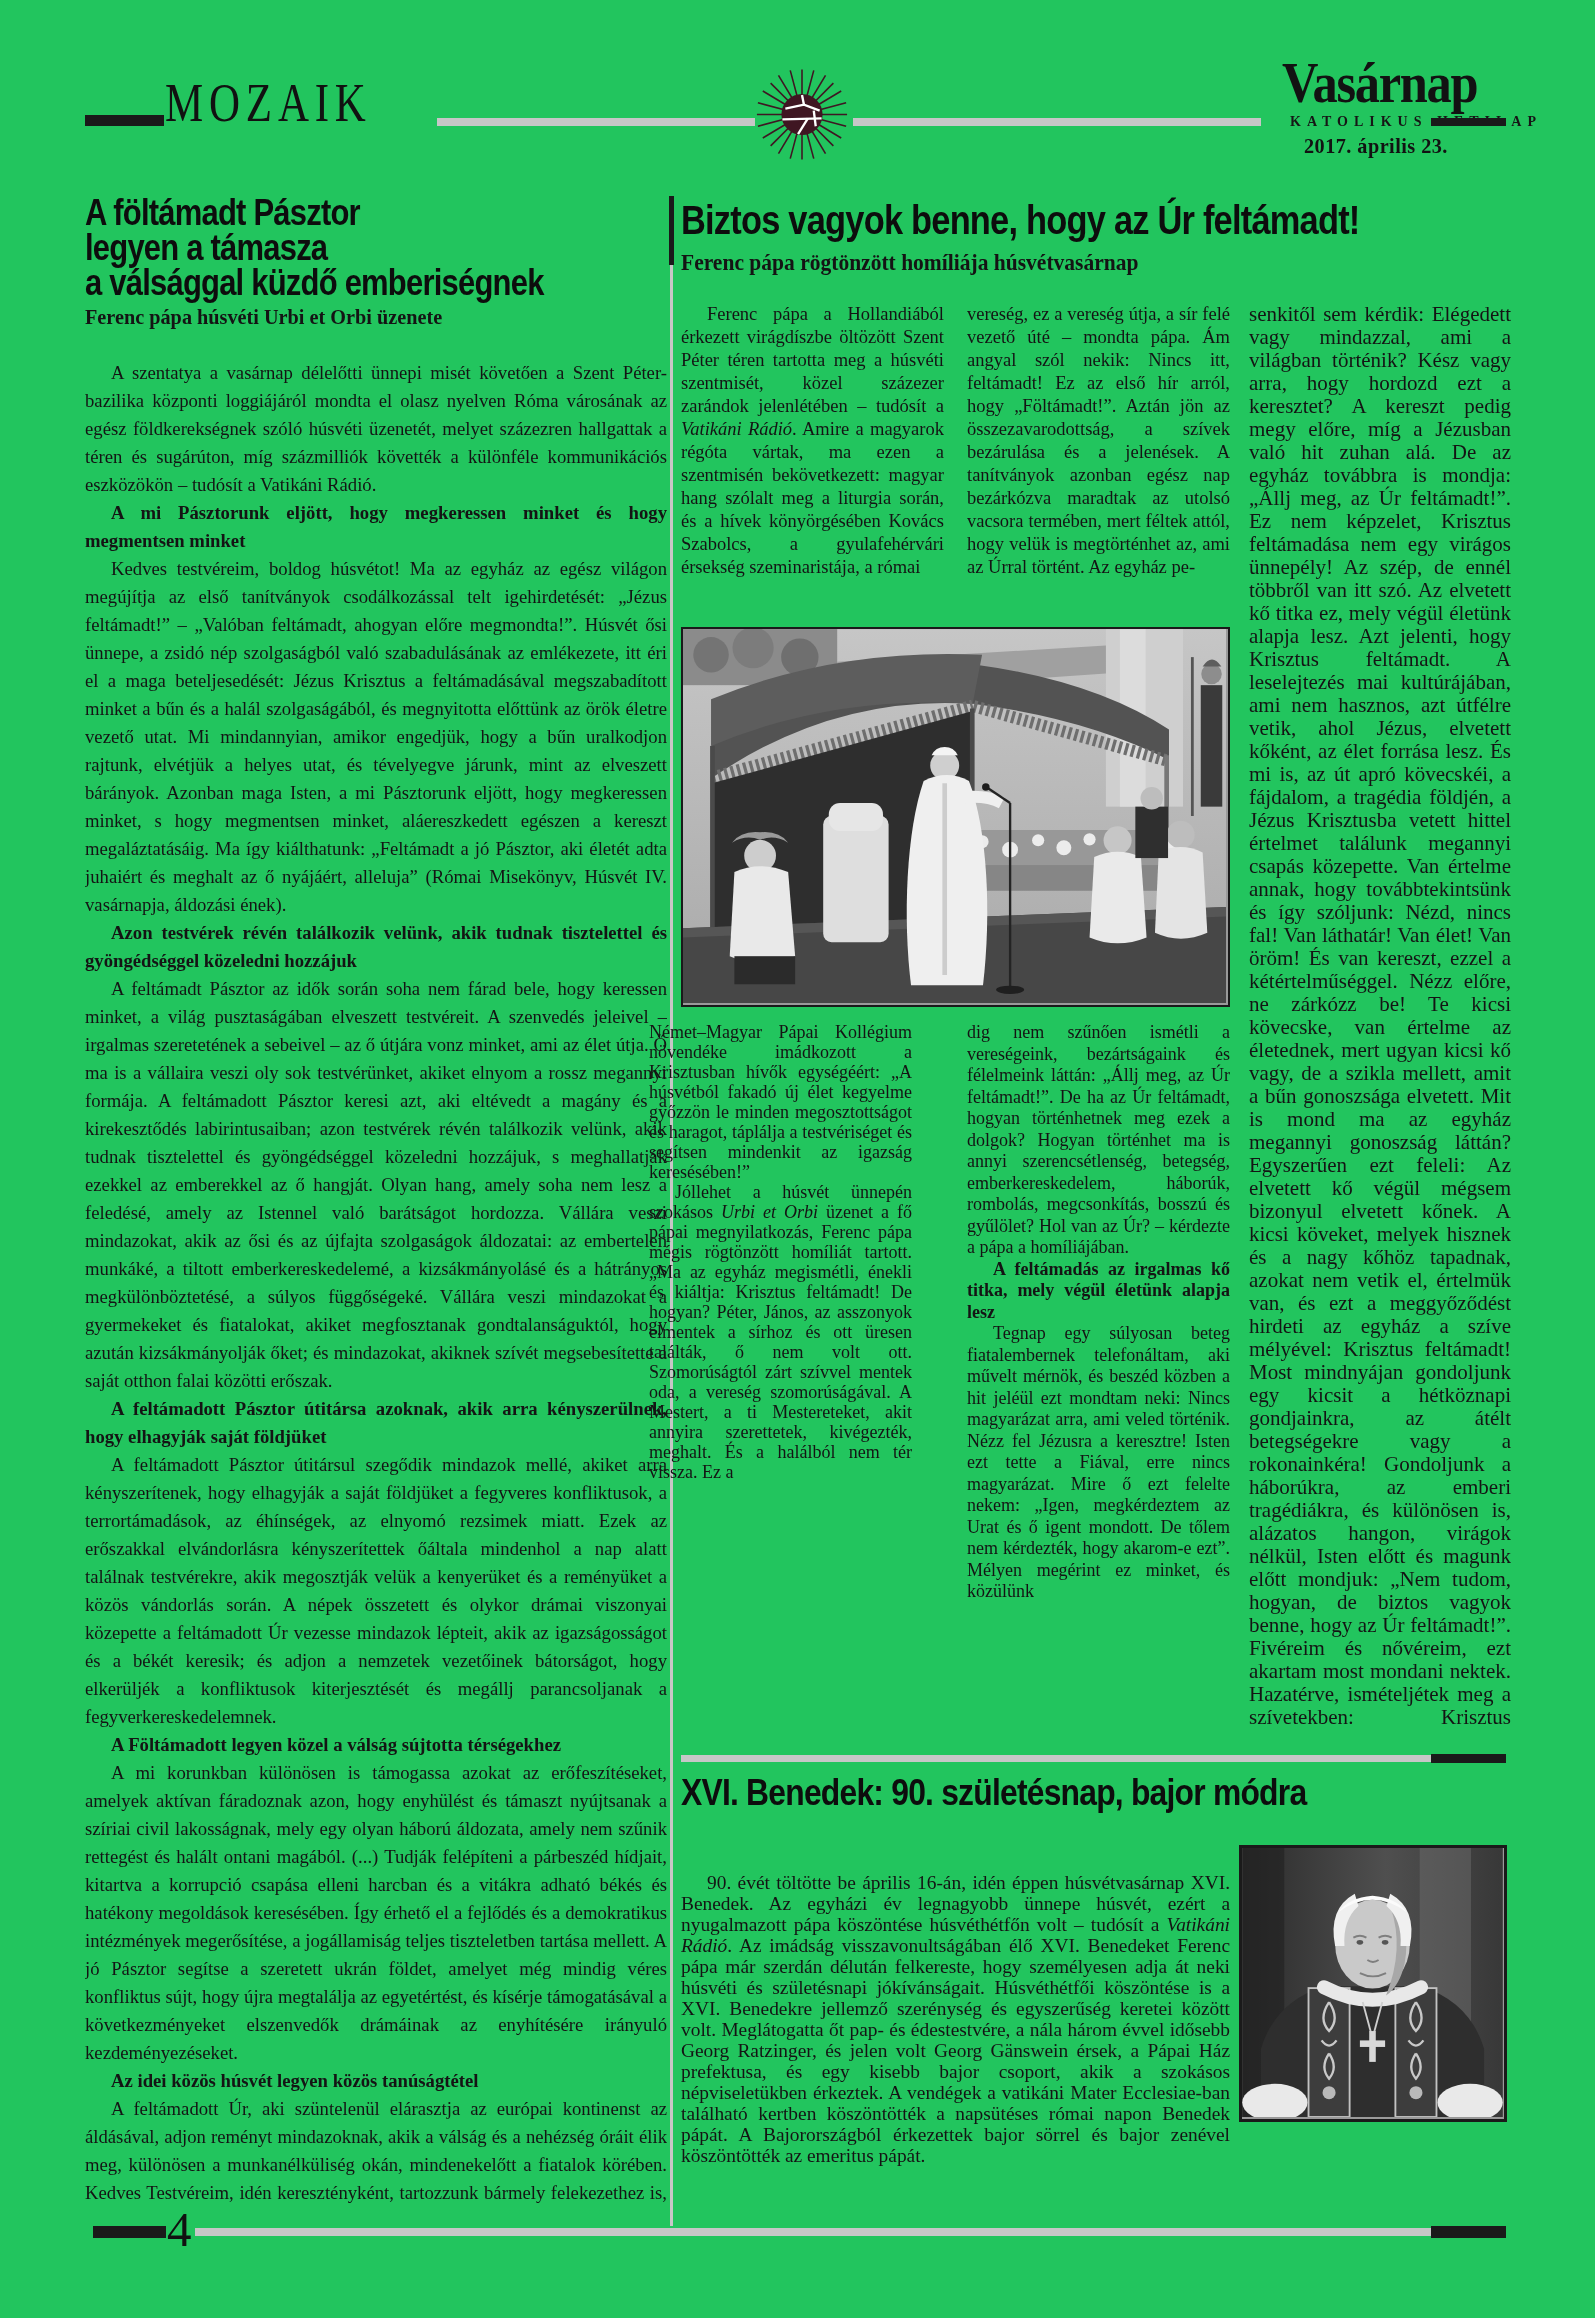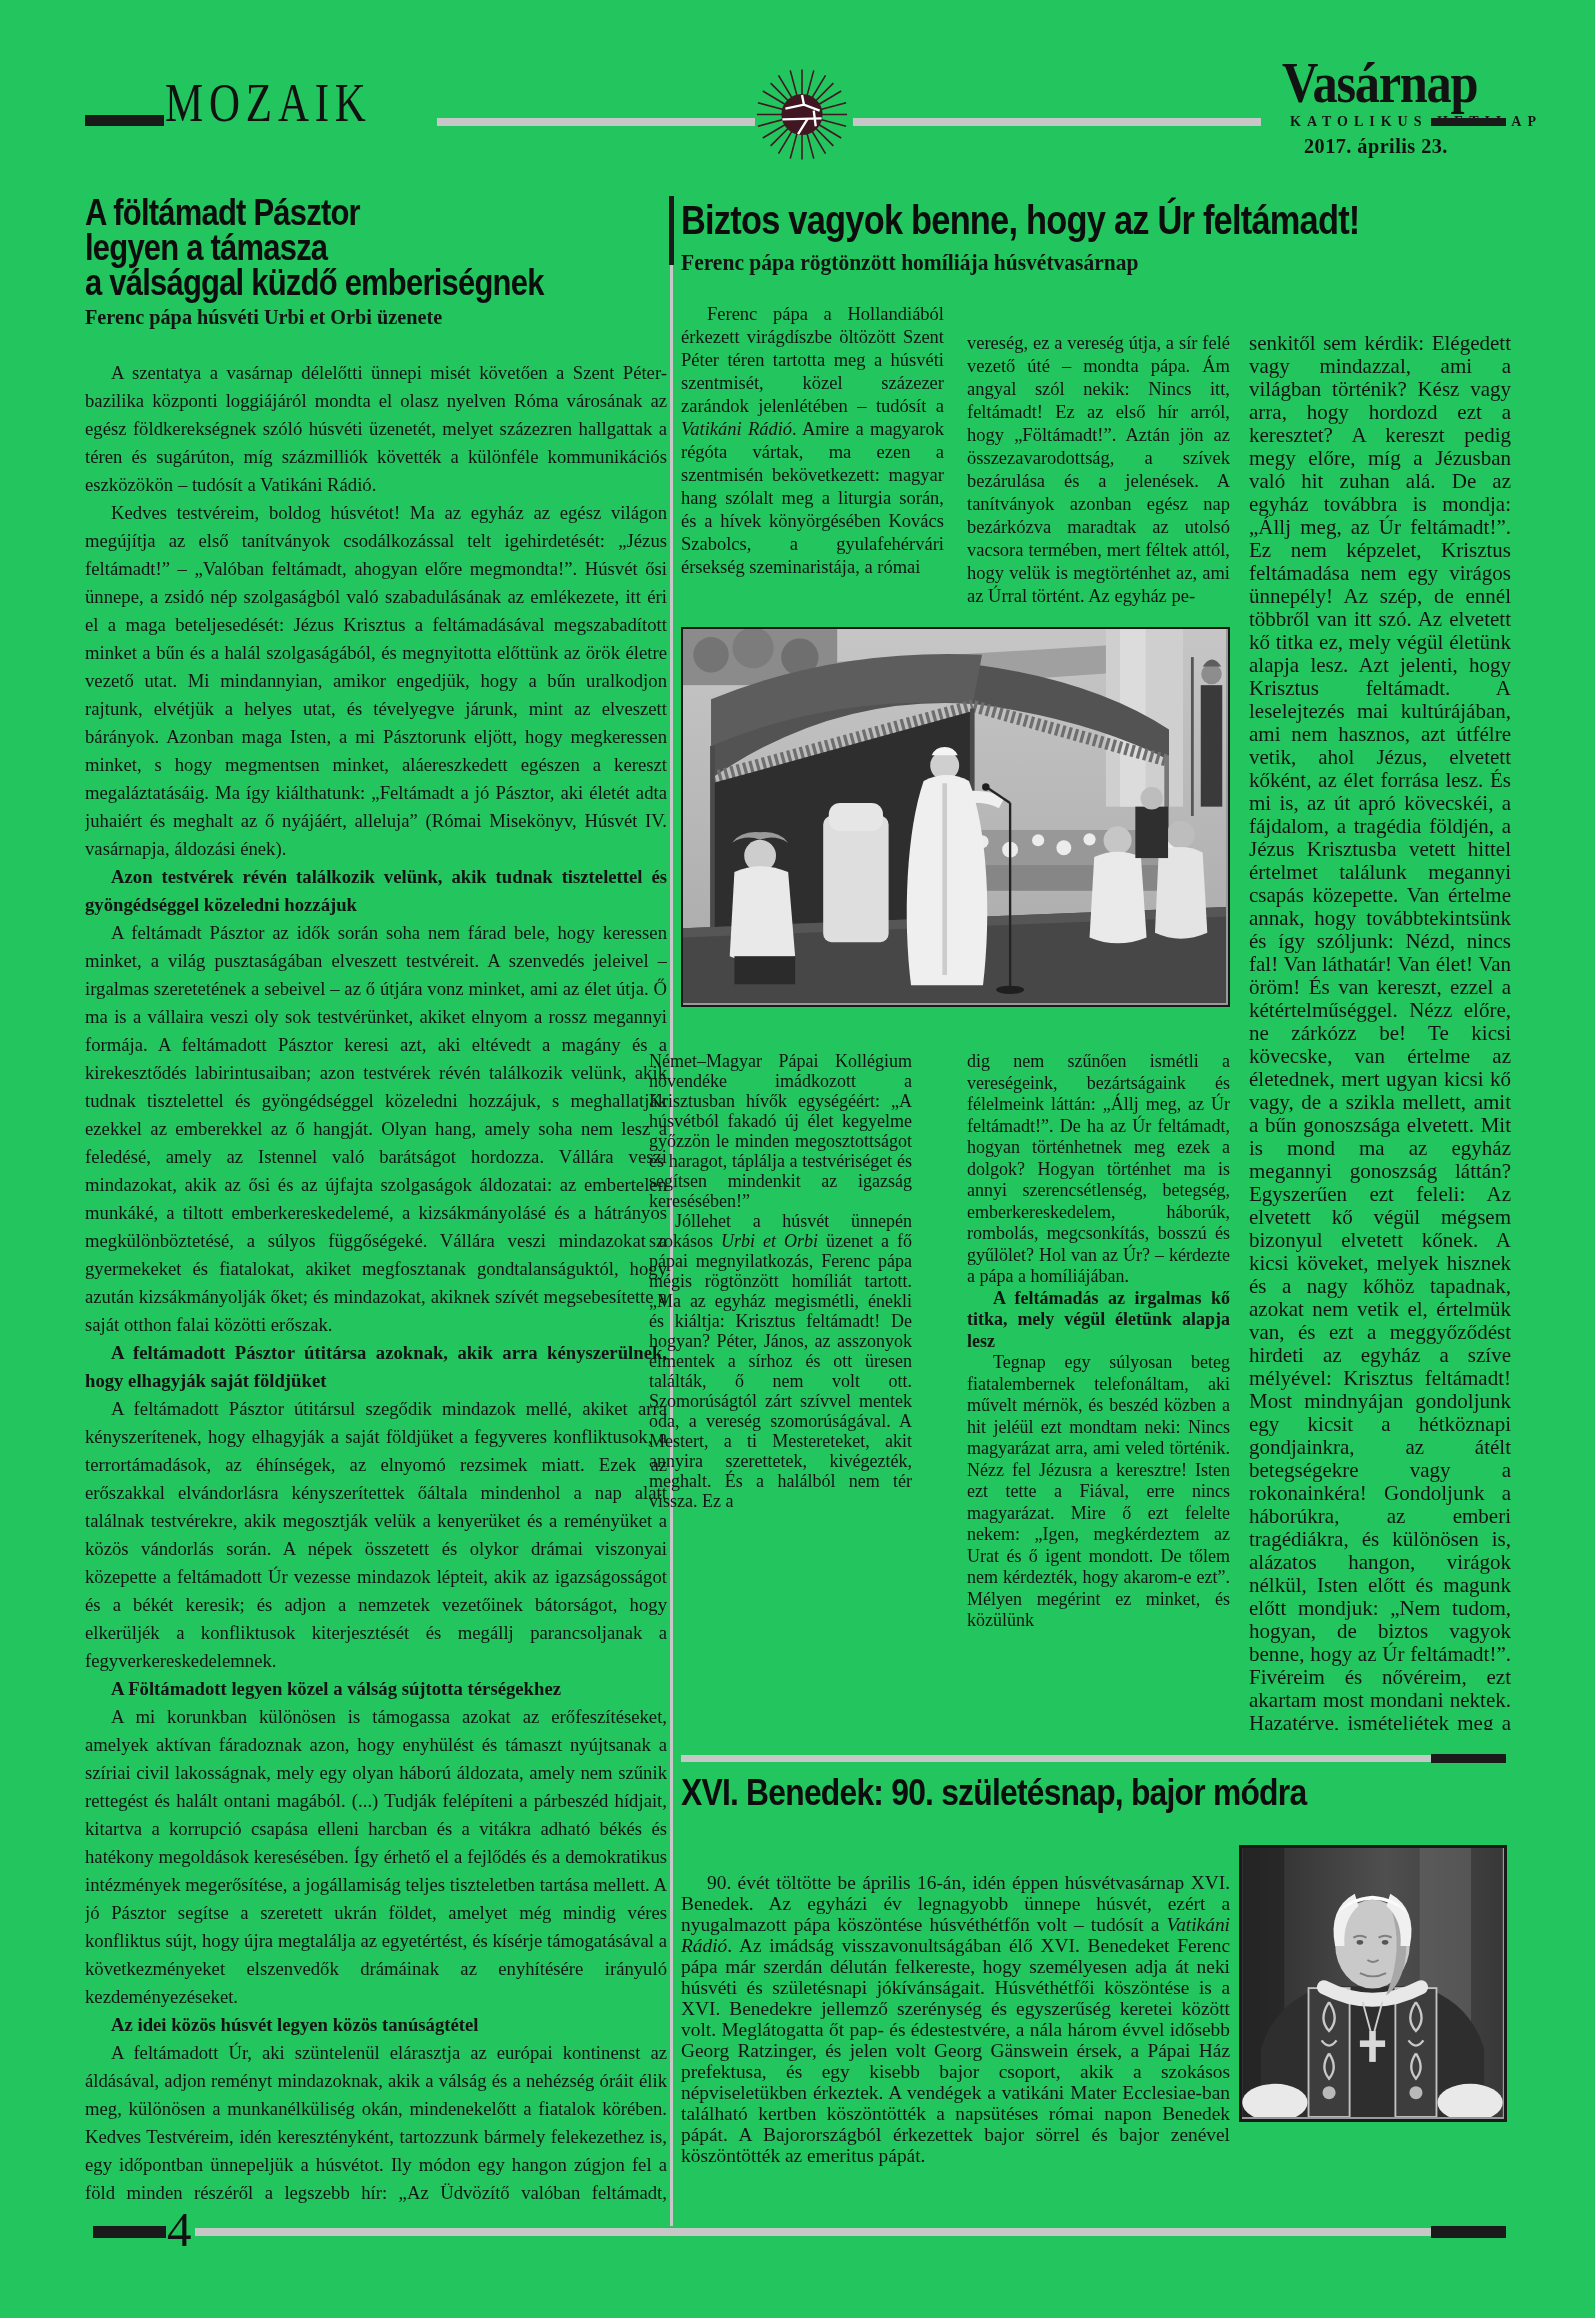--- a/index.html
+++ b/index.html
@@ -8,21 +8,21 @@
   .abs{position:absolute;}
   .rule{background:#c7c7c7;}
   .rule-dark{background:#1a1a1a;}
   
   .headline{font-family:"Liberation Sans",sans-serif;font-weight:bold;color:#0d0d0d;
             letter-spacing:-0.9px;transform:scaleX(.86);transform-origin:left top;white-space:pre-line;}
   .kicker{font-weight:bold;transform:scaleX(.92);transform-origin:left top;}
   
   .bodycol{text-align:justify;overflow:hidden;}
   .para{margin:0;text-indent:26px;}
-  .para.noindent{text-indent:0;margin-top:29px;}
+  .para.noindent{text-indent:0;}
   .subhead{font-weight:bold;}
   .it{font-style:italic;}
   
   .mozaik{font-family:"Liberation Serif",serif;font-size:55px;line-height:1;letter-spacing:7.5px;
           transform:scaleX(.78);transform-origin:left top;color:#111;}
   .masthead{font-family:"Liberation Serif",serif;font-weight:bold;font-size:56px;line-height:1;
             letter-spacing:-1.4px;transform:scaleX(.9);transform-origin:left top;color:#121212;}
   .masthead-sub{font-family:"Liberation Serif",serif;font-weight:bold;font-size:14px;letter-spacing:6px;color:#161616;}
   .masthead-date{font-family:"Liberation Serif",serif;font-weight:bold;font-size:22px;letter-spacing:0.5px;
                  transform:scaleX(.92);transform-origin:left top;color:#121212;}
@@ -84,20 +84,21 @@
   <div class="abs masthead-sub" style="left:1290px;top:114px;">KATOLIKUS HETILAP</div>
   <div class="abs masthead-date" style="left:1304px;top:133px;">2017. április 23.</div>
   <div class="abs rule-dark" style="left:1431px;top:118px;width:75px;height:7.5px;"></div>
 
   <div class="abs headline" style="left:85px;top:195px;width:724px;font-size:36px;line-height:35px;">A föltámadt Pásztor
 legyen a támasza
 a válsággal küzdő emberiségnek</div>
   <div class="abs kicker" style="left:85px;top:304px;width:654px;font-size:22px;">Ferenc pápa húsvéti Urbi et Orbi üzenete</div>
   <div class="abs bodycol" style="left:85px;top:359px;width:582px;height:1844px;font-size:18.7px;line-height:28px;">
       <p class="para"><span>A szentatya a vasárnap délelőtti ünnepi misét követően a Szent Péter-bazilika központi loggiájáról mondta el olasz nyelven Róma városának az egész földkerekségnek szóló húsvéti üzenetét, melyet százezren hallgattak a téren és sugárúton, míg százmilliók követték a különféle kommunikációs eszközökön – tudósít a Vatikáni Rádió.</span></p>
+      <p class="para subhead"><span>A mi Pásztorunk eljött, hogy megkeressen minket és hogy megmentsen minket</span></p>
       <p class="para"><span>Kedves testvéreim, boldog húsvétot! Ma az egyház az egész világon megújítja az első tanítványok csodálkozással telt igehirdetését: „Jézus feltámadt!” – „Valóban feltámadt, ahogyan előre megmondta!”. Húsvét ősi ünnepe, a zsidó nép szolgaságból való szabadulásának az emlékezete, itt éri el a maga beteljesedését: Jézus Krisztus a feltámadásával megszabadított minket a bűn és a halál szolgaságából, és megnyitotta előttünk az örök életre vezető utat. Mi mindannyian, amikor engedjük, hogy a bűn uralkodjon rajtunk, elvétjük a helyes utat, és tévelyegve járunk, mint az elveszett bárányok. Azonban maga Isten, a mi Pásztorunk eljött, hogy megkeressen minket, s hogy megmentsen minket, aláereszkedett egészen a kereszt megaláztatásáig. Ma így kiálthatunk: „Feltámadt a jó Pásztor, aki életét adta juhaiért és meghalt az ő nyájáért, alleluja” (Római Misekönyv, Húsvét IV. vasárnapja, áldozási ének).</span></p>
       <p class="para subhead"><span>Azon testvérek révén találkozik velünk, akik tudnak tisztelettel és gyöngédséggel közeledni hozzájuk</span></p>
       <p class="para"><span>A feltámadt Pásztor az idők során soha nem fárad bele, hogy keressen minket, a világ pusztaságában elveszett testvéreit. A szenvedés jeleivel – irgalmas szeretetének a sebeivel – az ő útjára vonz minket, ami az élet útja. Ő ma is a vállaira veszi oly sok testvérünket, akiket elnyom a rossz megannyi formája. A feltámadott Pásztor keresi azt, aki eltévedt a magány és a kirekesztődés labirintusaiban; azon testvérek révén találkozik velünk, akik tudnak tisztelettel és gyöngédséggel közeledni hozzájuk, s meghallatják ezekkel az emberekkel az ő hangját. Olyan hang, amely soha nem lesz a feledésé, amely az Istennel való barátságot hordozza. Vállára veszi mindazokat, akik az ősi és az újfajta szolgaságok áldozatai: az embertelen munkáké, a tiltott emberkereskedelemé, a kizsákmányolásé és a hátrányos megkülönböztetésé, a súlyos függőségeké. Vállára veszi mindazokat a gyermekeket és fiatalokat, akiket megfosztanak gondtalanságuktól, hogy azután kizsákmányolják őket; és mindazokat, akiknek szívét megsebesítette a saját otthon falai közötti erőszak.</span></p>
       <p class="para subhead"><span>A feltámadott Pásztor útitársa azoknak, akik arra kényszerülnek, hogy elhagyják saját földjüket</span></p>
       <p class="para"><span>A feltámadott Pásztor útitársul szegődik mindazok mellé, akiket arra kényszerítenek, hogy elhagyják a saját földjüket a fegyveres konfliktusok, a terrortámadások, az éhínségek, az elnyomó rezsimek miatt. Ezek az erőszakkal elvándorlásra kényszerítettek őáltala mindenhol a nap alatt találnak testvérekre, akik megosztják velük a kenyerüket és a reményüket a közös vándorlás során. A népek összetett és olykor drámai viszonyai közepette a feltámadott Úr vezesse mindazok lépteit, akik az igazságosságot és a békét keresik; és adjon a nemzetek vezetőinek bátorságot, hogy elkerüljék a konfliktusok kiterjesztését és megállj parancsoljanak a fegyverkereskedelemnek.</span></p>
       <p class="para subhead"><span>A Föltámadott legyen közel a válság sújtotta térségekhez</span></p>
       <p class="para"><span>A mi korunkban különösen is támogassa azokat az erőfeszítéseket, amelyek aktívan fáradoznak azon, hogy enyhülést és támaszt nyújtsanak a szíriai civil lakosságnak, mely egy olyan háború áldozata, amely nem szűnik rettegést és halált ontani magából. (...) Tudják felépíteni a párbeszéd hídjait, kitartva a korrupció csapása elleni harcban és a vitákra adható békés és hatékony megoldások keresésében. Így érhető el a fejlődés és a demokratikus intézmények megerősítése, a jogállamiság teljes tiszteletben tartása mellett. A jó Pásztor segítse a szeretett ukrán földet, amelyet még mindig véres konfliktus sújt, hogy újra megtalálja az egyetértést, és kísérje támogatásával a következményeket elszenvedők drámáinak az enyhítésére irányuló kezdeményezéseket.</span></p>
       <p class="para subhead"><span>Az idei közös húsvét legyen közös tanúságtétel</span></p>
       <p class="para"><span>A feltámadott Úr, aki szüntelenül elárasztja az európai kontinenst az áldásával, adjon reményt mindazoknak, akik a válság és a nehézség óráit élik meg, különösen a munkanélküliség okán, mindenekelőtt a fiatalok körében. Kedves Testvéreim, idén keresztényként, tartozzunk bármely felekezethez is, egy időpontban ünnepeljük a húsvétot. Ily módon egy hangon zúgjon fel a föld minden részéről a legszebb hír: „Az Üdvözítő valóban feltámadt, ahogyan előre megmondta!”. Ő, aki legyőzte a bűn és a halál sötétségét, adjon békét napjainknak! Boldog húsvétot!</span></p>
     </div>

